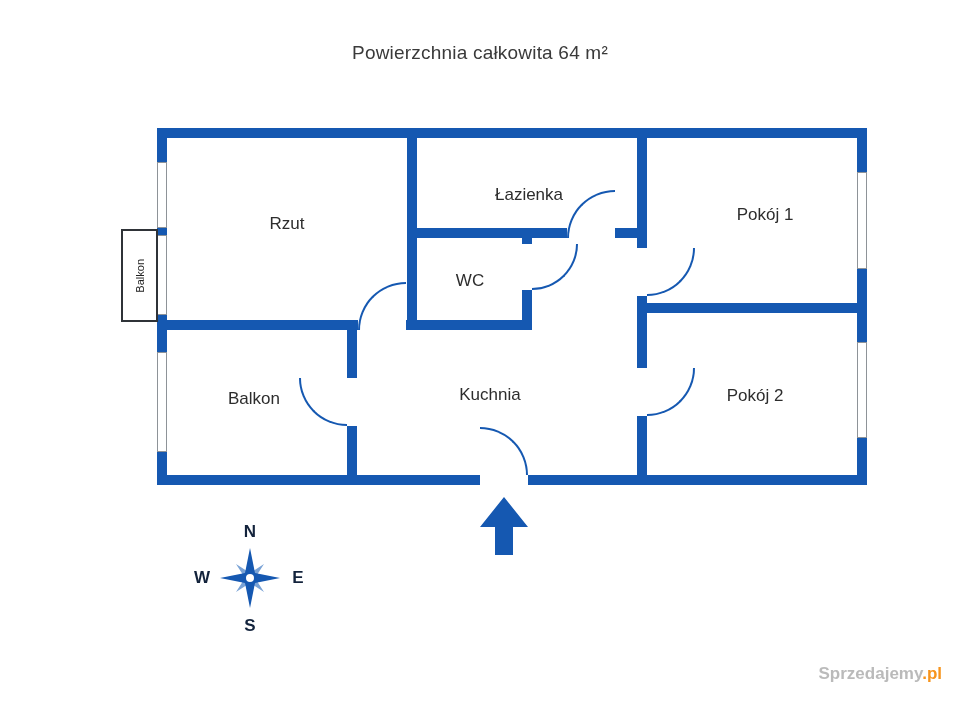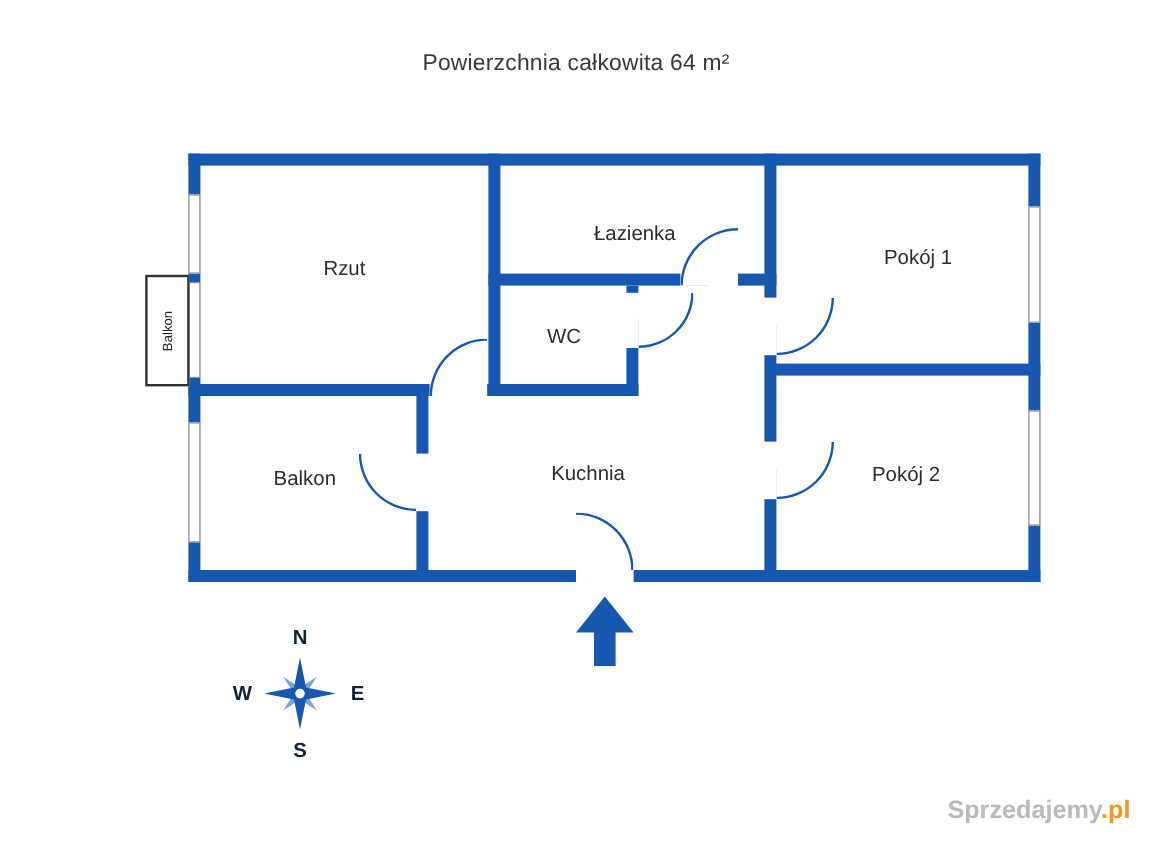--- a/index.html
+++ b/index.html
@@ -32,21 +32,21 @@
   .compass-letter{
     position:absolute;transform:translate(-50%,-50%);
     font-weight:700;font-size:17px;color:#13233c;
   }
   .compass-star{position:absolute;left:26px;top:26px;}
   .entry-arrow{position:absolute;left:478px;top:497px;width:48px;height:58px;}
   .note{
     position:absolute;left:0;top:658px;width:100%;text-align:center;
     font-style:italic;font-size:14px;font-weight:500;color:#1f1f1f;
   }
-  .watermark{position:absolute;right:16px;top:664px;font-size:21px;font-weight:600;white-space:nowrap;}
+  .watermark{position:absolute;right:16px;top:664px;font-size:17px;font-weight:600;white-space:nowrap;}
   .watermark .brand{color:rgba(178,178,178,.9);}
   .watermark .dot,.watermark .tld{color:var(--orange,#f7941d);}
 </style>
 </head>
 <body>
 
 <div class="stage">
 
   <div class="title">Powierzchnia całkowita 64 m²</div>
 

